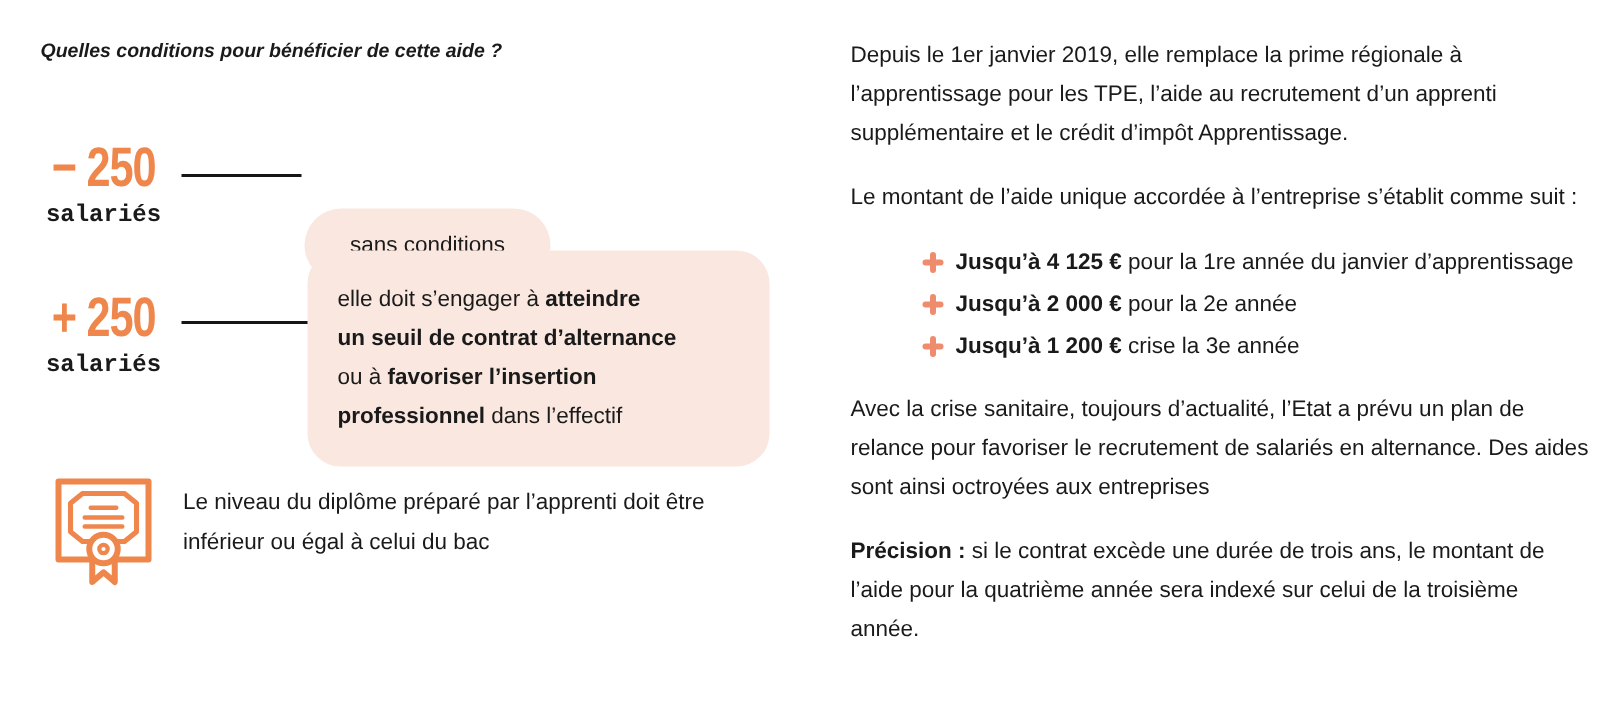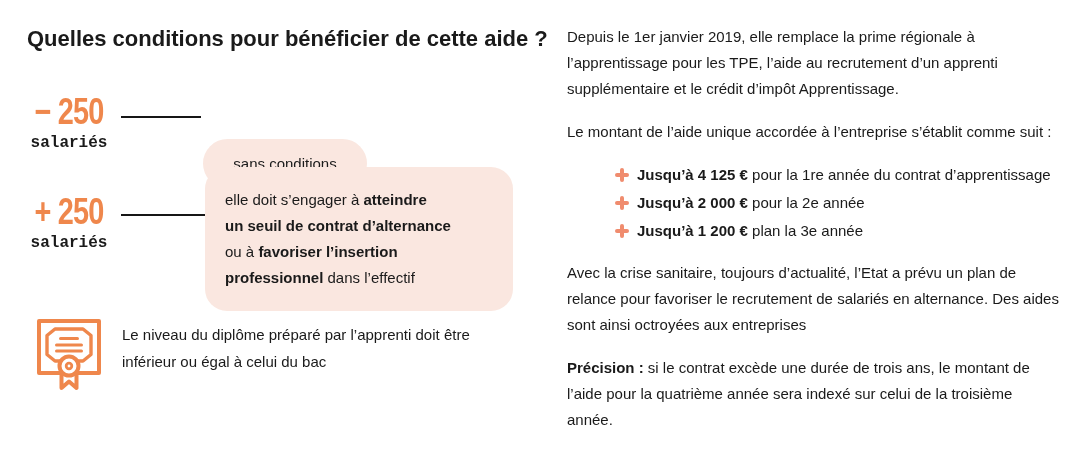--- a/index.html
+++ b/index.html
@@ -15,21 +15,21 @@
     width: 1082px; height: 475px;
     background: #ffffff;
     font-family: "Liberation Sans", sans-serif;
     color: var(--text);
     position: relative;
     overflow: hidden;
   }
   .abs { position: absolute; }
 
   
-  .heading { font-size: 22px; font-weight: bold; margin: 0; white-space: nowrap; }
+  .heading { font-size: 13px; font-weight: bold; margin: 0; white-space: nowrap; font-style: italic; }
 
   .num-block { text-align: center; }
   .num {
     font-size: 37px; font-weight: bold; line-height: 1;
     color: var(--orange);
     letter-spacing: -1px;
     transform: scaleX(0.78);
     transform-origin: 50% 50%;
     white-space: nowrap;
   }
@@ -104,29 +104,29 @@
   </svg>
   <div class="abs diploma-text" style="left:122px; top:321px; width:402px;">Le niveau du diplôme préparé par l’apprenti doit être inférieur ou égal à celui du bac</div>
 
   <div class="abs rcol" style="left:567px; top:24px; width:492px;">
     <p>Depuis le 1er janvier 2019, elle remplace la prime régionale à l’apprentissage pour les TPE, l’aide au recrutement d’un apprenti supplémentaire et le crédit d’impôt Apprentissage.</p>
     <p>Le montant de l’aide unique accordée à l’entreprise s’établit comme suit :</p>
 
     <ul class="bullets">
       <li>
         <span class="plus-icon"></span>
-        <b>Jusqu’à 4 125 €</b><span> pour la 1re année du contrat d’apprentissage</span>
+        <b>Jusqu’à 4 125 €</b><span> pour la 1re année du janvier d’apprentissage</span>
       </li>
       <li>
         <span class="plus-icon"></span>
         <b>Jusqu’à 2 000 €</b><span> pour la 2e année</span>
       </li>
       <li>
         <span class="plus-icon"></span>
-        <b>Jusqu’à 1 200 €</b><span> plan la 3e année</span>
+        <b>Jusqu’à 1 200 €</b><span> crise la 3e année</span>
       </li>
     </ul>
 
     <p>Avec la crise sanitaire, toujours d’actualité, l’Etat a prévu un plan de relance pour favoriser le recrutement de salariés en alternance. Des aides sont ainsi octroyées aux entreprises</p>
     <p><b>Précision : </b><span>si le contrat excède une durée de trois ans, le montant de l’aide pour la quatrième année sera indexé sur celui de la troisième année.</span></p>
   </div>
 
 </div>
 
 </body></html>

